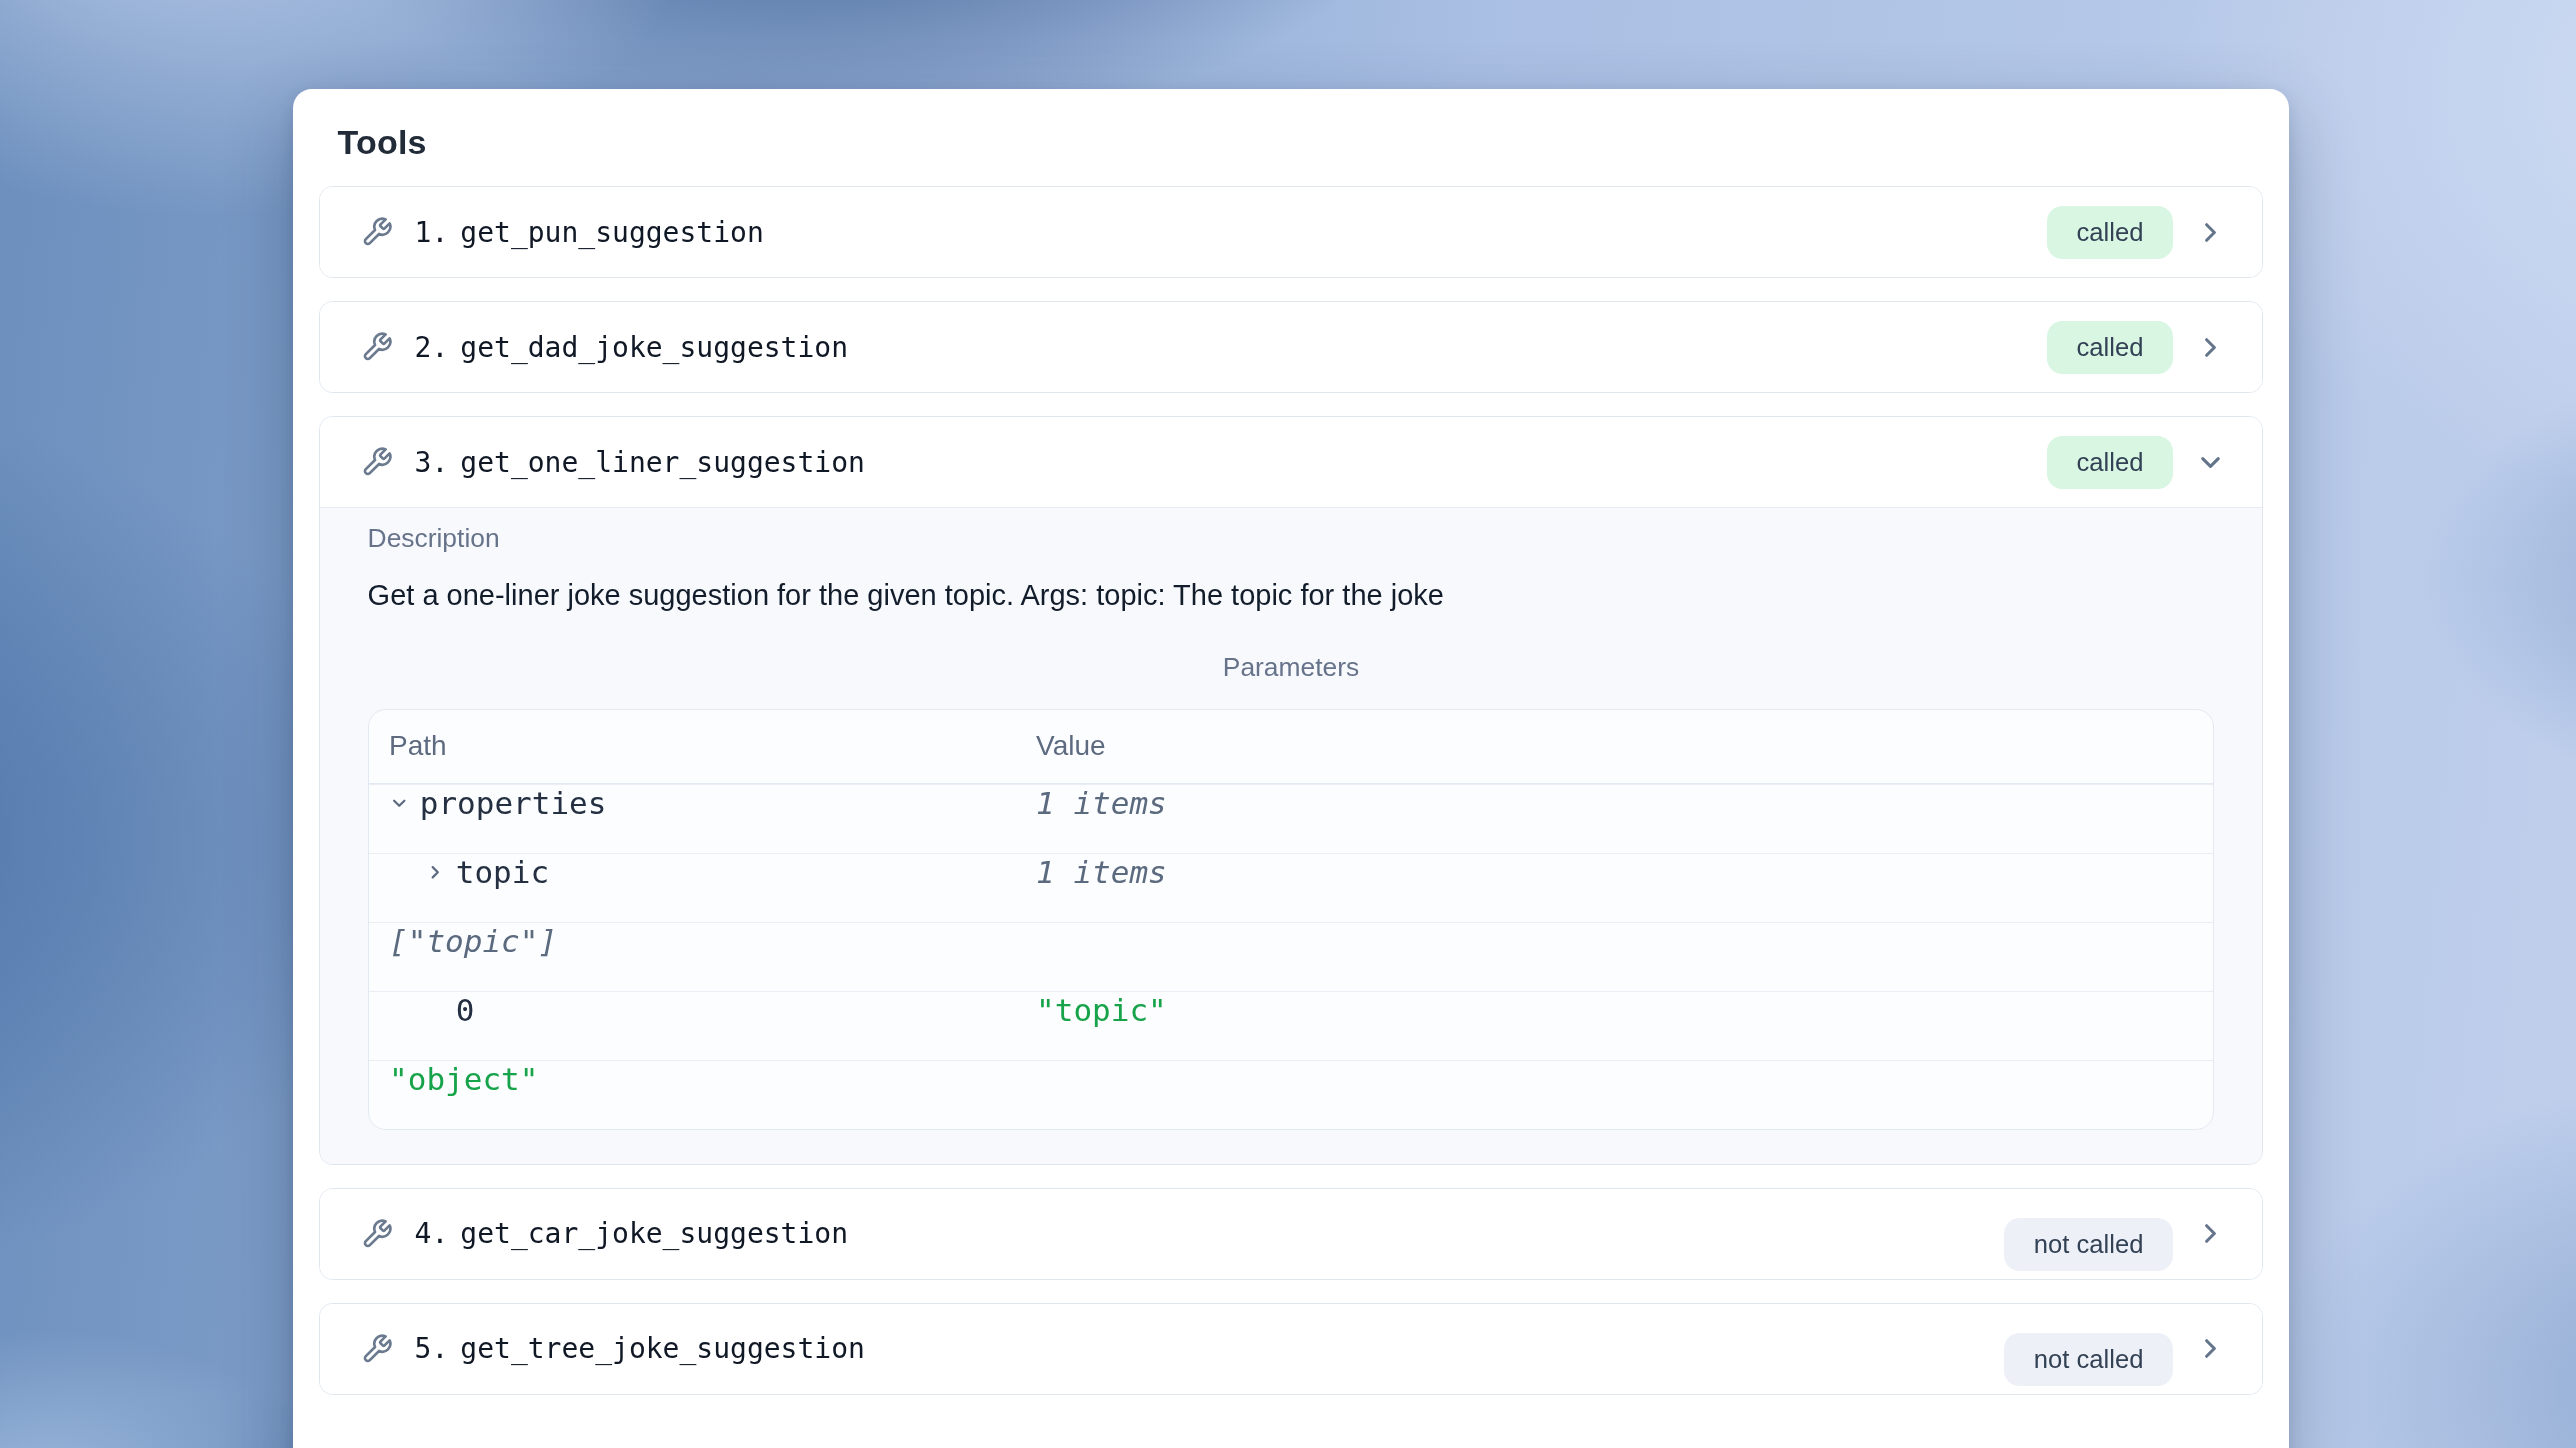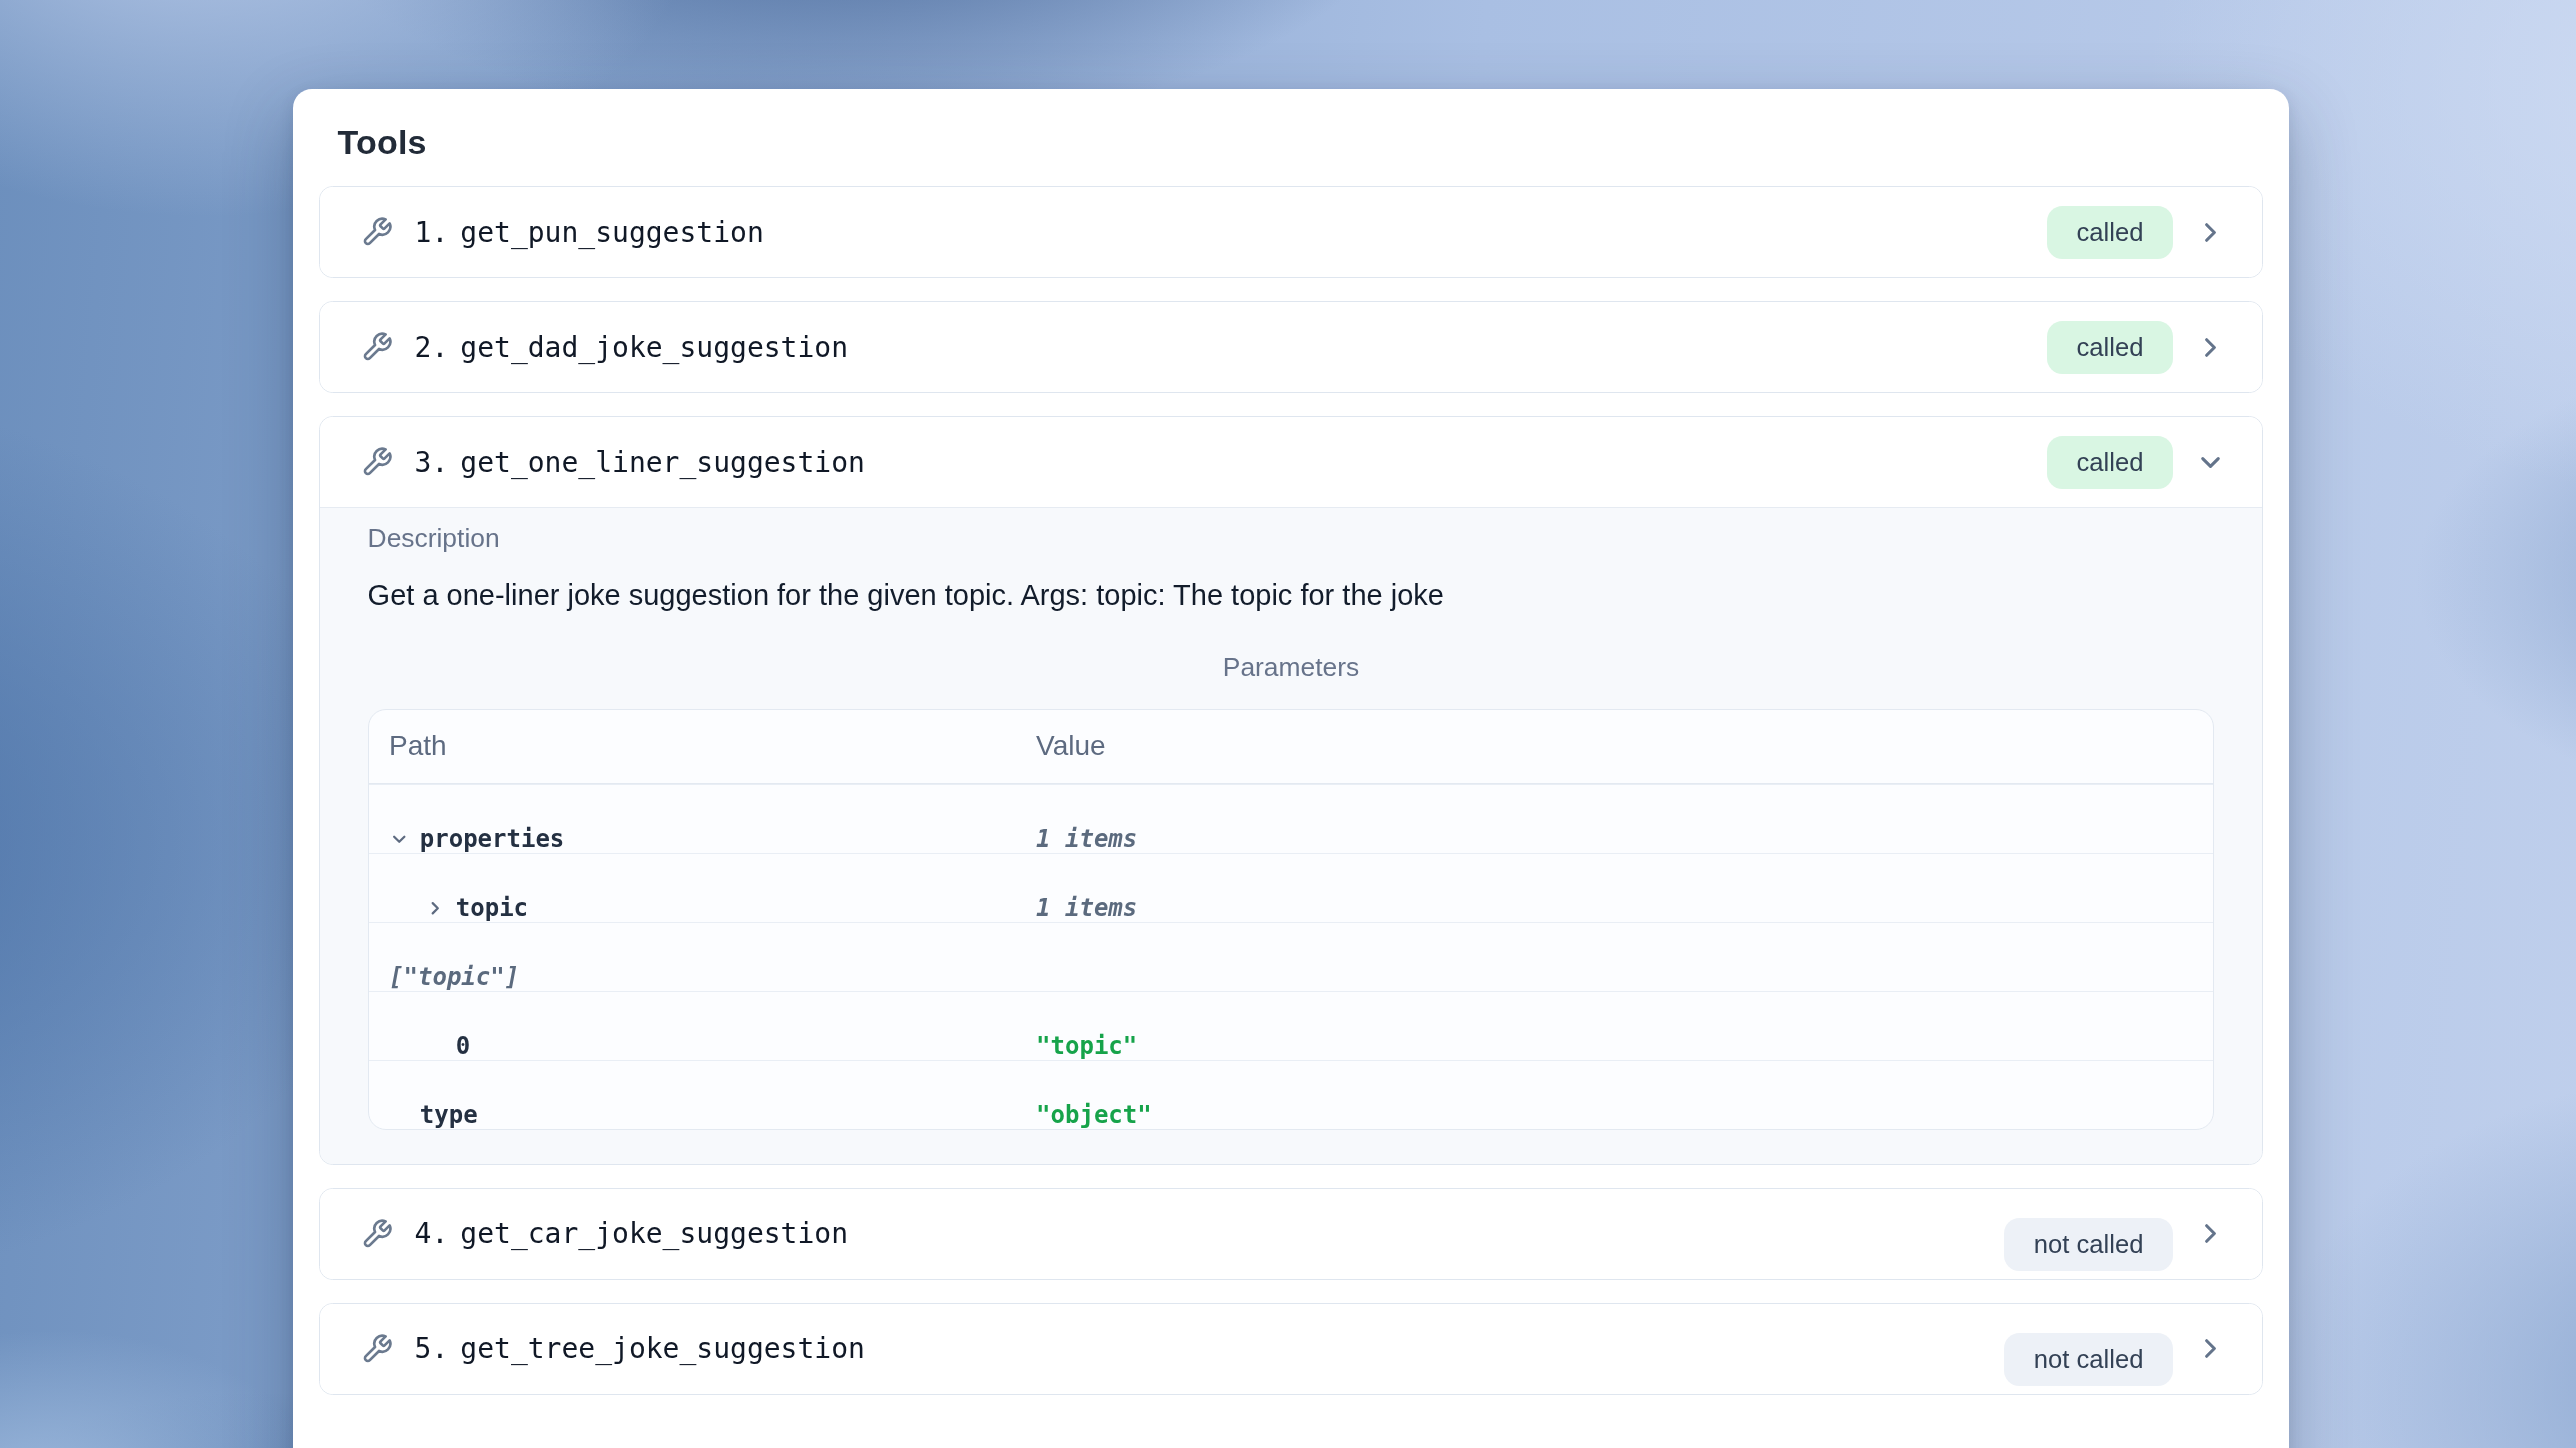--- a/index.html
+++ b/index.html
@@ -75,22 +75,22 @@
     margin-top:25.6px;border:1.7px solid #e3e9f1;border-radius:18px;background:#fcfdff;
     overflow:hidden;
   }
   .ptable-header{
     display:flex;align-items:center;height:73px;padding-left:20.5px;
     border-bottom:1.7px solid #e3e9f1;color:#5d6a80;font-size:28px;
   }
   .col-path{width:647px;flex:0 0 auto;}
   .col-value{flex:1 1 auto;}
   .prow{
-    display:flex;align-items:flex-end;height:68px;padding-left:20.5px;
-    border-top:0.9px solid #e9eef5;font-family:"DejaVu Sans Mono",monospace;font-size:24px;font-weight:bold;
+    display:flex;align-items:flex-start;height:68px;padding-left:20.5px;
+    border-top:0.9px solid #e9eef5;font-family:"DejaVu Sans Mono",monospace;font-size:31px;
   }
   .prow:first-of-type{border-top:none;}
   .path-cell{width:647px;flex:0 0 auto;display:flex;align-items:center;}
   .indent-1{margin-left:36px;}
   .tchev{width:20.5px;height:20.5px;color:#5d6a80;flex:0 0 auto;}
   .tchev.hidden{visibility:hidden;}
   .path-text{margin-left:10.2px;color:#243042;}
   .value-cell{flex:1 1 auto;}
   .val-italic{font-style:italic;color:#5b6a7e;}
   .val-string{color:#16a34a;}
@@ -186,24 +186,20 @@
           <div class="prow">
             <span class="path-cell">
               <span class="indent-1"></span>
               <svg class="tchev hidden" viewBox="0 0 24 24"></svg>
               <span class="path-text">0</span>
             </span>
             <span class="value-cell val-string">"topic"</span>
           </div>
 
           <div class="prow">
-            <span class="path-cell">
-              <svg class="tchev hidden" viewBox="0 0 24 24"></svg>
-              <span class="path-text">type</span>
-            </span>
             <span class="value-cell val-string">"object"</span>
           </div>
         </div>
       </div>
     </div>
 
     <div class="tool-row">
       <div class="tool-header">
         <svg class="wrench" viewBox="0 0 24 24" fill="none" stroke="currentColor" stroke-width="2" stroke-linecap="round" stroke-linejoin="round">
             <path d="M14.7 6.3a1 1 0 0 0 0 1.4l1.6 1.6a1 1 0 0 0 1.4 0l3.77-3.77a6 6 0 0 1-7.94 7.94l-6.91 6.91a2.12 2.12 0 0 1-3-3l6.91-6.91a6 6 0 0 1 7.94-7.94l-3.76 3.76z"></path>

